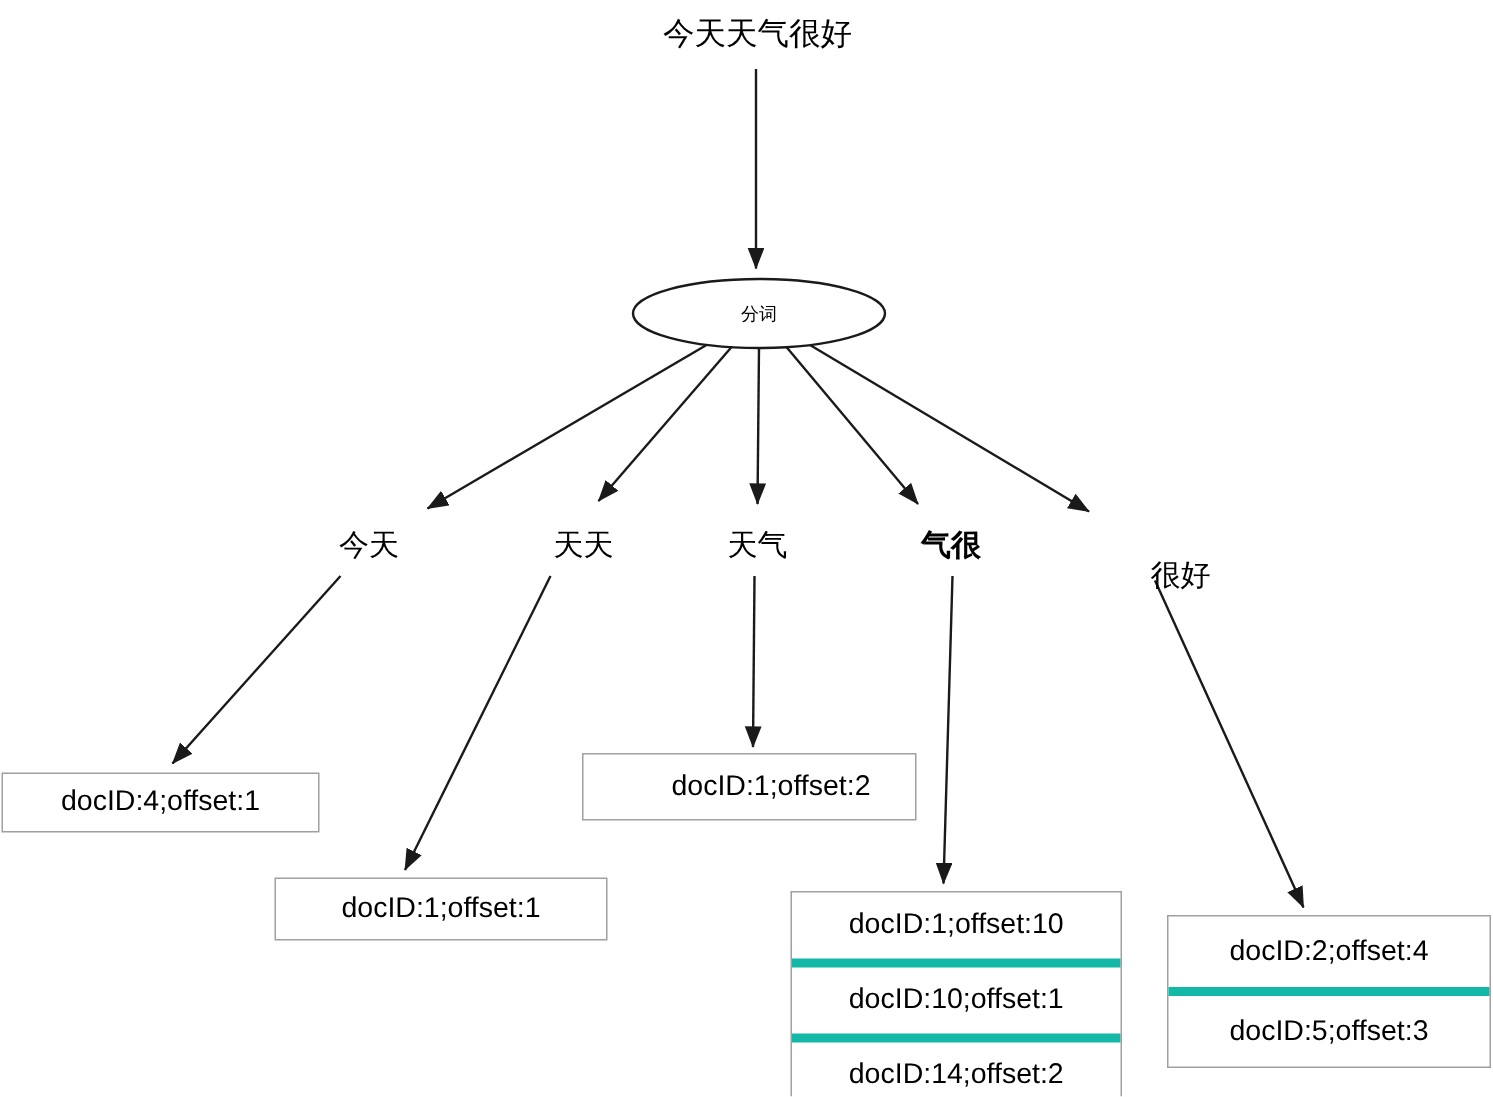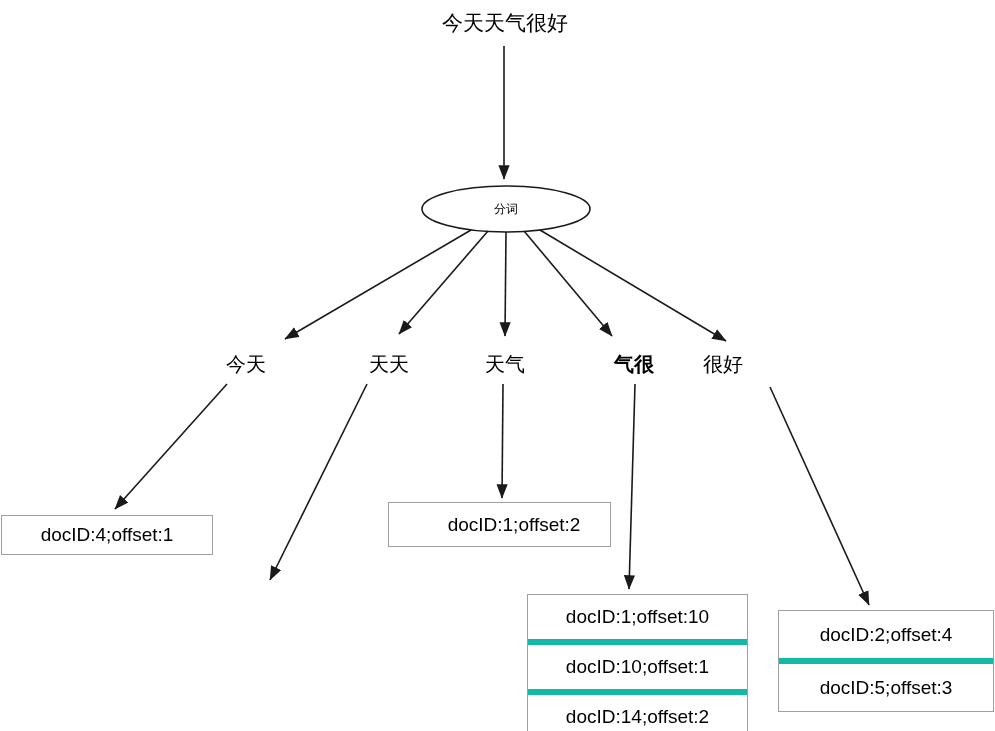--- a/index.html
+++ b/index.html
@@ -109,26 +109,29 @@
   </svg>
 
   <div class="label source-text">今天天气很好</div>
 
   <div class="label tokenizer-label">分词</div>
 
   <div class="label token" style="left:191px;">今天</div>
   <div class="label token" style="left:334px;">天天</div>
   <div class="label token" style="left:450px;">天气</div>
   <div class="label token" style="left:579px;font-weight:bold;">气很</div>
-  <div class="label token" style="left:668px;">很好</div>
+  <div class="label token" style="left:732px;margin-top:20px;">很好</div>
 
   <div class="pbox rh38" style="left:1px; top:515px; width:212px;">
     <div class="row">docID:4;offset:1</div>
   </div>
 
+  <div class="pbox rh40" style="left:183px; top:585px; width:222px;">
+    <div class="row">docID:1;offset:1</div>
+  </div>
 
   <div class="pbox rh43" style="left:388px; top:502px; width:223px;padding-left:29px;">
     <div class="row">docID:1;offset:2</div>
   </div>
 
   <div class="pbox rh44" style="left:527px; top:594px; width:221px;">
     <div class="row">docID:1;offset:10</div>
     <div class="row">docID:10;offset:1</div>
     <div class="row">docID:14;offset:2</div>
   </div>

